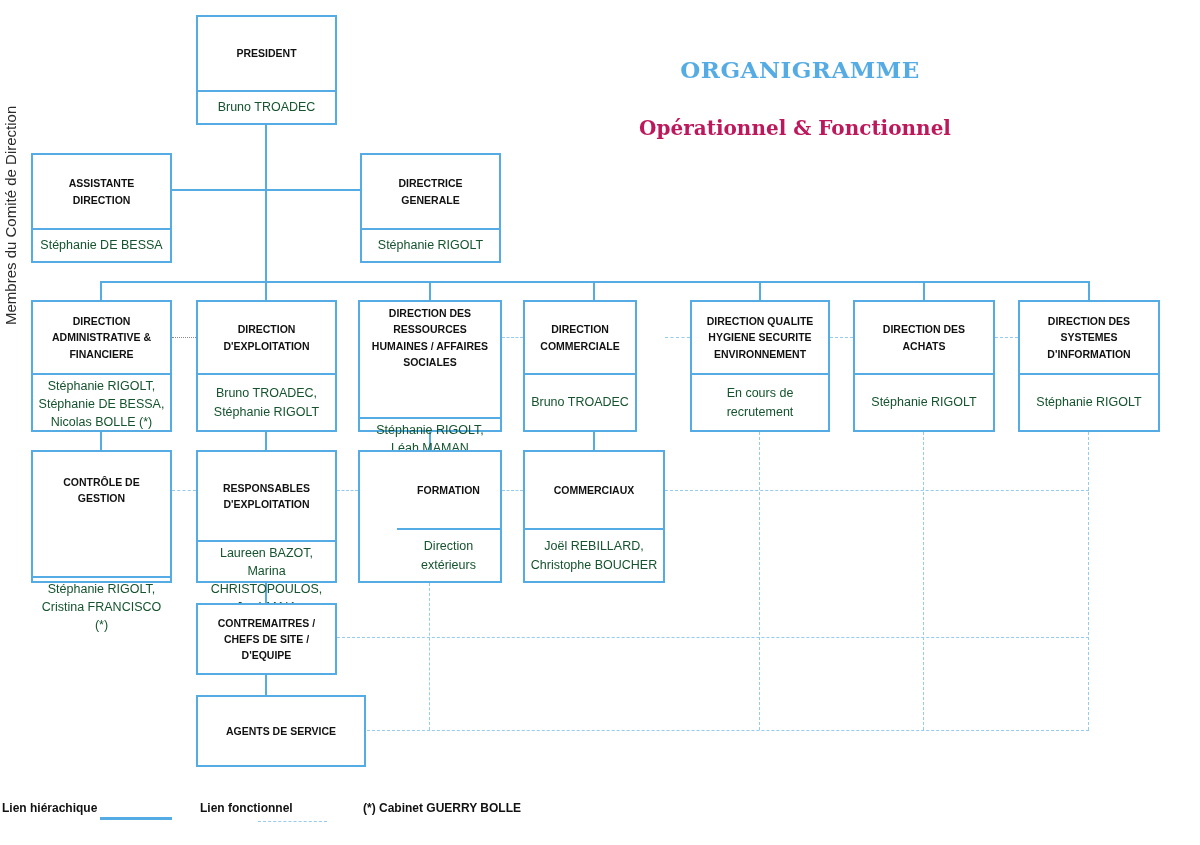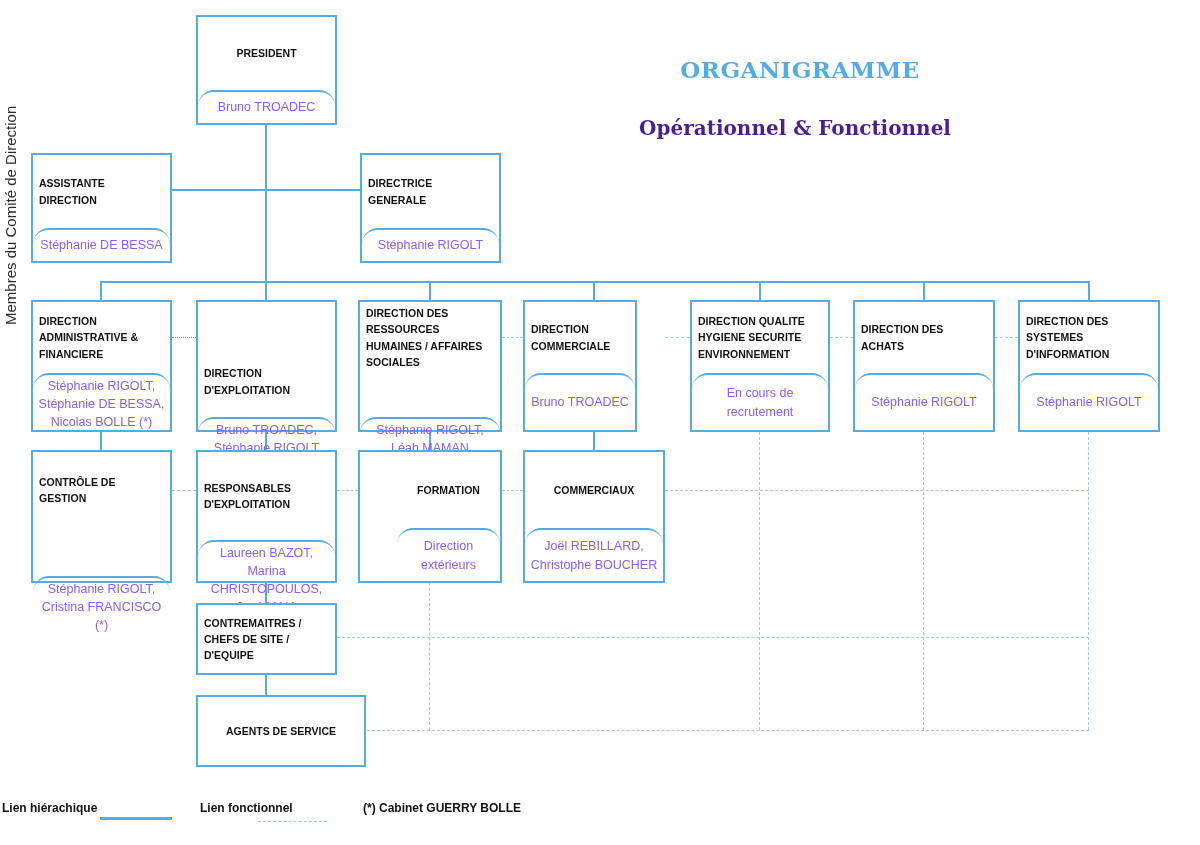--- a/index.html
+++ b/index.html
@@ -6,44 +6,44 @@
   #canvas{
     position:relative;width:1200px;height:845px;background:#ffffff;overflow:hidden;
     font-family:"Liberation Sans", sans-serif;
   }
   
   .box{
     position:absolute;border:2px solid #55abe4;background:#ffffff;
     display:flex;flex-direction:column;box-sizing:border-box;
   }
   .box-title{
-    flex:0 0 auto;display:flex;align-items:center;justify-content:center;text-align:left;
+    flex:0 0 auto;display:flex;align-items:center;justify-content:center;text-align:center;
     font-weight:bold;font-size:10.5px;line-height:1.55;color:#111;
     letter-spacing:0px;padding:2px 6px;box-sizing:border-box;
   }
   .box-name{
     flex:1 1 auto;display:flex;align-items:center;justify-content:center;text-align:center;
-    border-top:2px solid #55abe4;font-size:12.5px;line-height:1.45;color:#8b5cf6;
-    padding:2px 4px;box-sizing:border-box;border-radius:16px;
+    border-top:2px solid #55abe4;font-size:12.5px;line-height:1.45;color:#14532d;
+    padding:2px 4px;box-sizing:border-box;
   }
   .box.solo .box-title{flex:1 1 auto;}
   
   .sl{position:absolute;background:#55abe4;}
   .dh{position:absolute;height:0;border-top:1px dashed #97cbee;}
   .dv{position:absolute;width:0;border-left:1px dashed #97cbee;}
   .dg{position:absolute;height:0;border-top:1.5px dotted #8a8a8a;}
   
   .main-title{
     position:absolute;left:620px;top:56px;width:360px;text-align:center;
     font-family:"DejaVu Serif", serif;font-weight:bold;font-size:23px;color:#55ace4;
     letter-spacing:0.5px;
   }
   .sub-title{
     position:absolute;left:600px;top:116px;width:390px;text-align:center;
-    font-family:"DejaVu Serif", serif;font-weight:bold;font-size:20px;color:#4c1d95;
+    font-family:"DejaVu Serif", serif;font-weight:bold;font-size:20px;color:#be185d;
   }
   .side-label{
     position:absolute;left:2px;top:68px;height:295px;
     writing-mode:vertical-rl;transform:rotate(180deg);
     display:flex;align-items:center;justify-content:center;
     font-size:15px;color:#2b2b2b;white-space:nowrap;
   }
   .legend-text{
     position:absolute;top:801px;font-weight:bold;font-size:12px;color:#111;
   }
@@ -105,21 +105,21 @@
   <div class="box" style="left:360px;top:153px;width:141px;height:110px;">
     <div class="box-title" style="height:73px;">DIRECTRICE GENERALE</div>
     <div class="box-name">Stéphanie RIGOLT</div>
   </div>
 
   <div class="box" style="left:31px;top:300px;width:141px;height:132px;">
     <div class="box-title" style="height:71px;">DIRECTION ADMINISTRATIVE &amp; FINANCIERE</div>
     <div class="box-name">Stéphanie RIGOLT, Stéphanie DE BESSA, Nicolas BOLLE (*)</div>
   </div>
   <div class="box" style="left:196px;top:300px;width:141px;height:132px;">
-    <div class="box-title" style="height:71px;margin-top:44px;">DIRECTION D'EXPLOITATION</div>
+    <div class="box-title" style="height:71px;">DIRECTION D'EXPLOITATION</div>
     <div class="box-name">Bruno TROADEC, Stéphanie RIGOLT</div>
   </div>
   <div class="box" style="left:358px;top:300px;width:144px;height:132px;gap:44px;">
     <div class="box-title" style="height:71px;">DIRECTION DES RESSOURCES HUMAINES / AFFAIRES SOCIALES</div>
     <div class="box-name">Stéphanie RIGOLT, Léah MAMAN</div>
   </div>
   <div class="box" style="left:523px;top:300px;width:114px;height:132px;">
     <div class="box-title" style="height:71px;">DIRECTION COMMERCIALE</div>
     <div class="box-name">Bruno TROADEC</div>
   </div>

